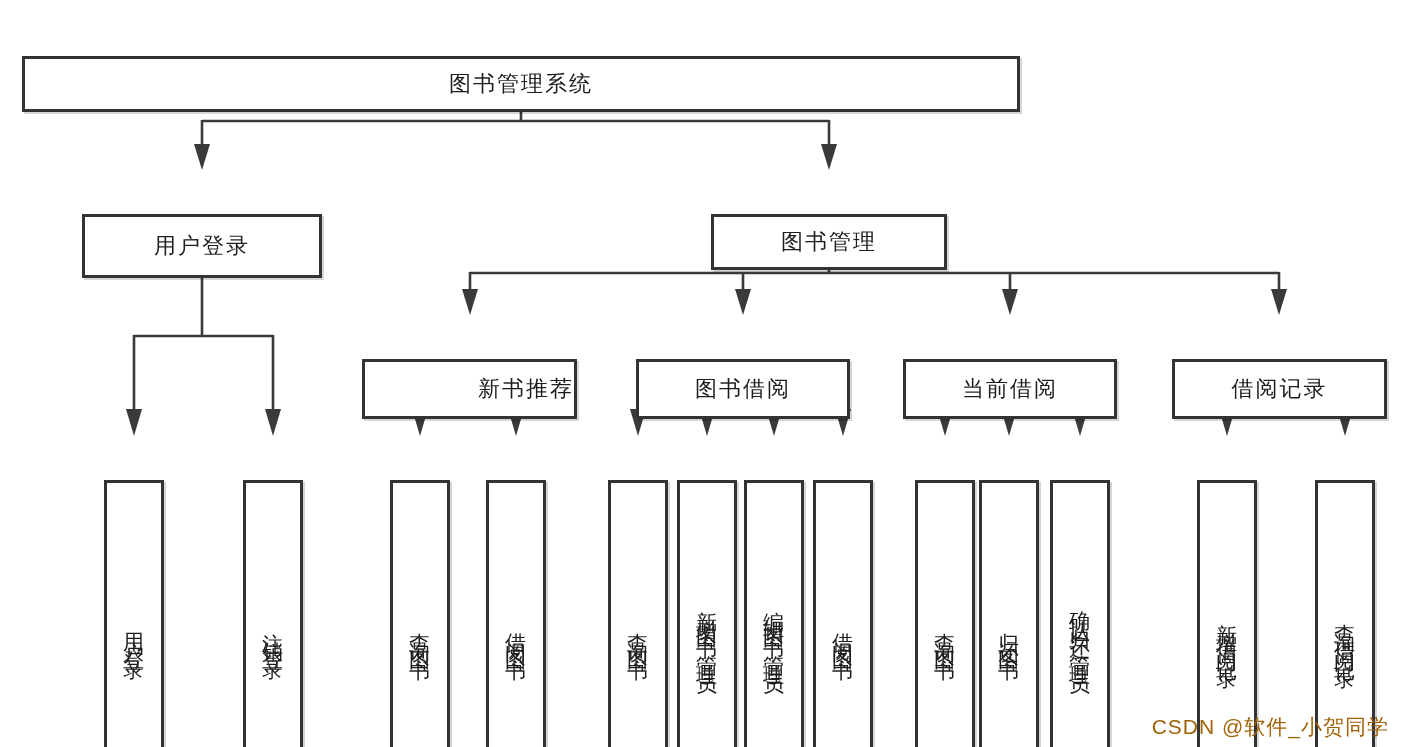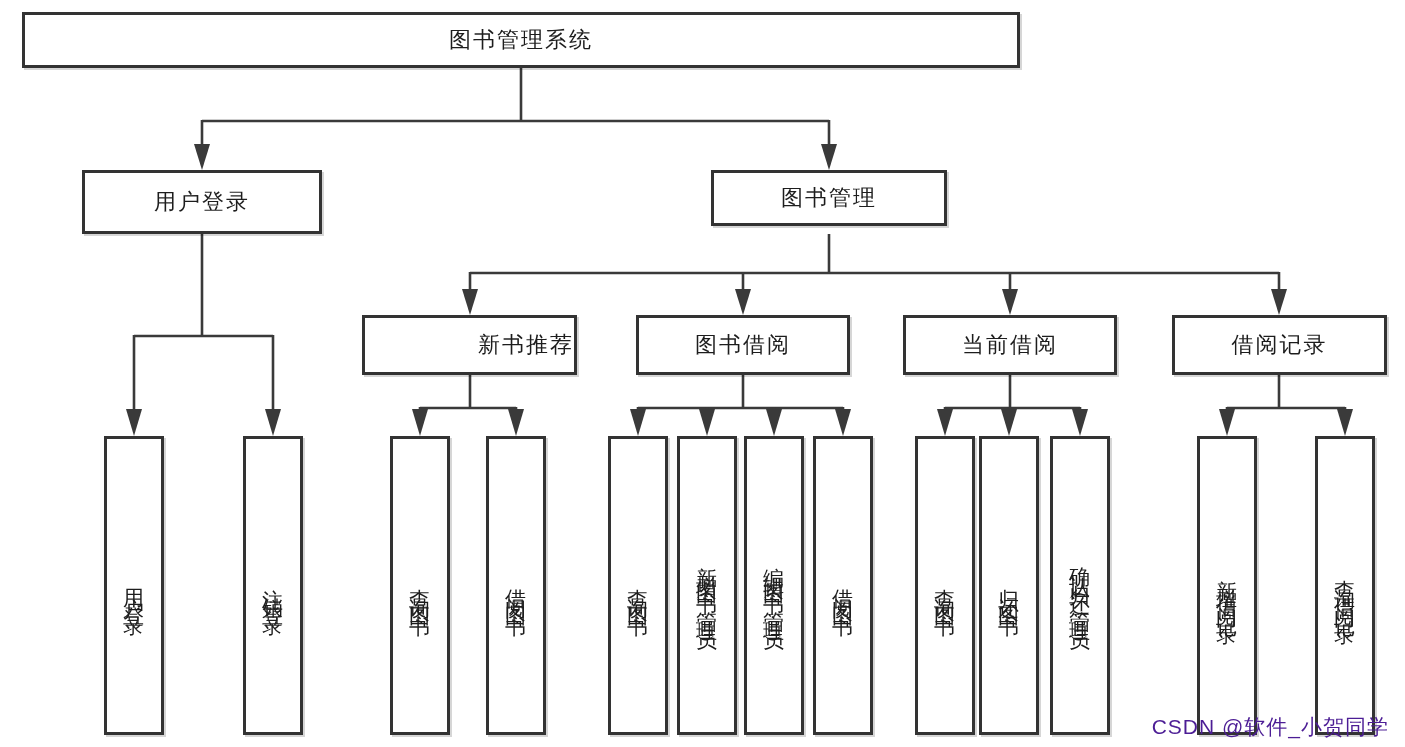--- a/index.html
+++ b/index.html
@@ -21,20 +21,21 @@
   .node {
     position: absolute;
     box-sizing: border-box;
     background: #ffffff;
     border: 3px solid #333333;
     box-shadow: 2px 2px 0 rgba(0,0,0,0.16);
     display: flex;
     align-items: center;
     justify-content: center;
     z-index: 2;
+    margin-top: 44px;
   }
   .node .lbl {
     font-size: 22px;
     color: #1d1d1d;
     letter-spacing: 2px;
     white-space: nowrap;
   }
   .leaf .lbl {
     writing-mode: vertical-rl;
     text-orientation: mixed;
@@ -43,21 +44,21 @@
     line-height: 1;
     letter-spacing: 9px;
     margin-bottom: -9px;
   }
   .watermark {
     position: absolute;
     right: 16px;
     bottom: 6px;
     font-size: 21px;
     letter-spacing: 1px;
-    color: #4c1d95;
+    color: #a16207;
     z-index: 5;
     white-space: nowrap;
   }
 </style>
 </head>
 <body>
 
 <div class="stage">
 
   <svg class="connector-layer" width="1405" height="747" viewBox="0 0 1405 747" xmlns="http://www.w3.org/2000/svg">

